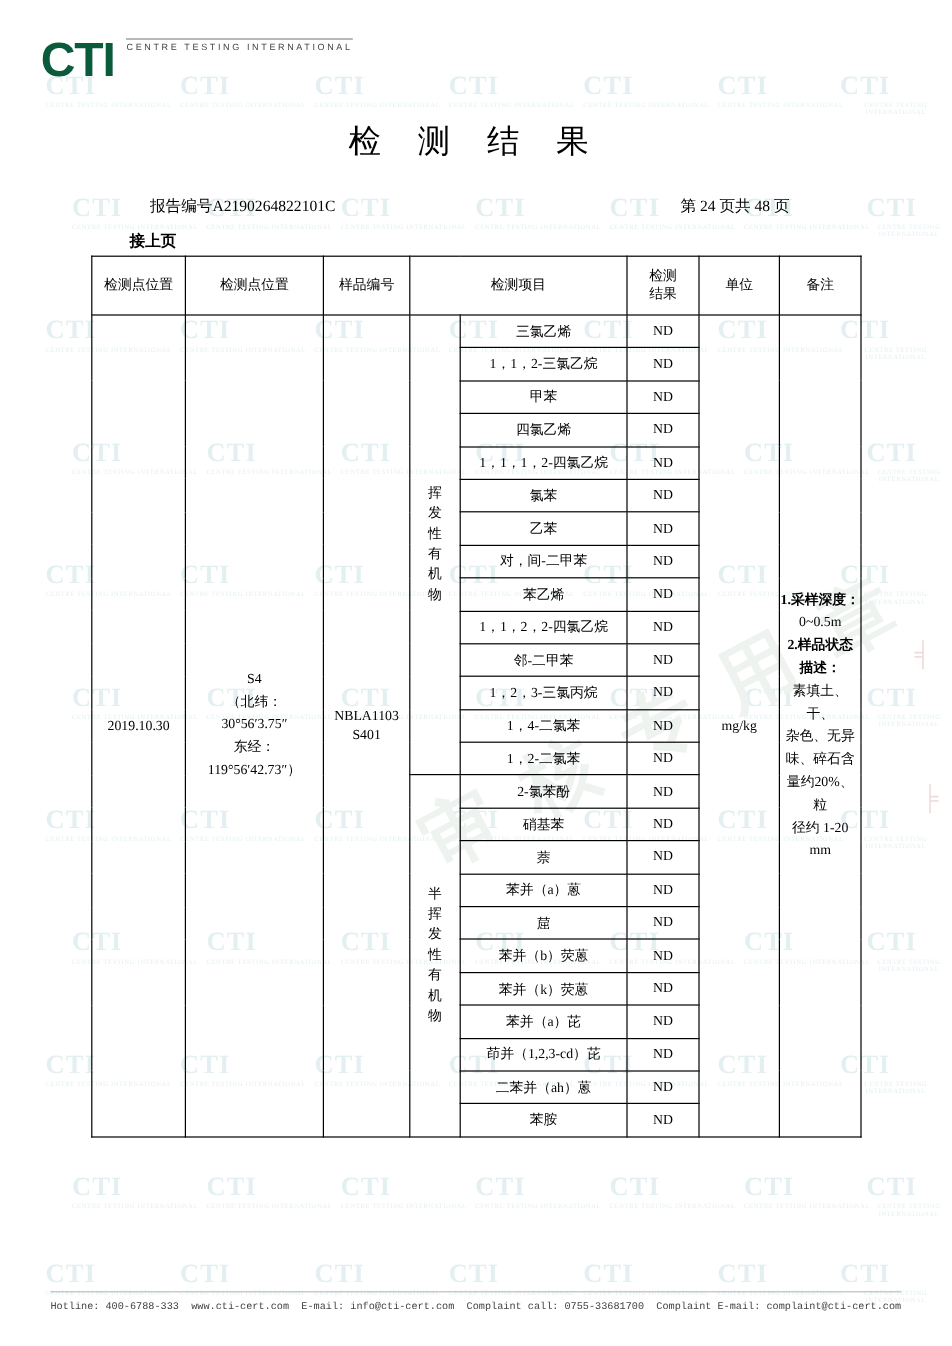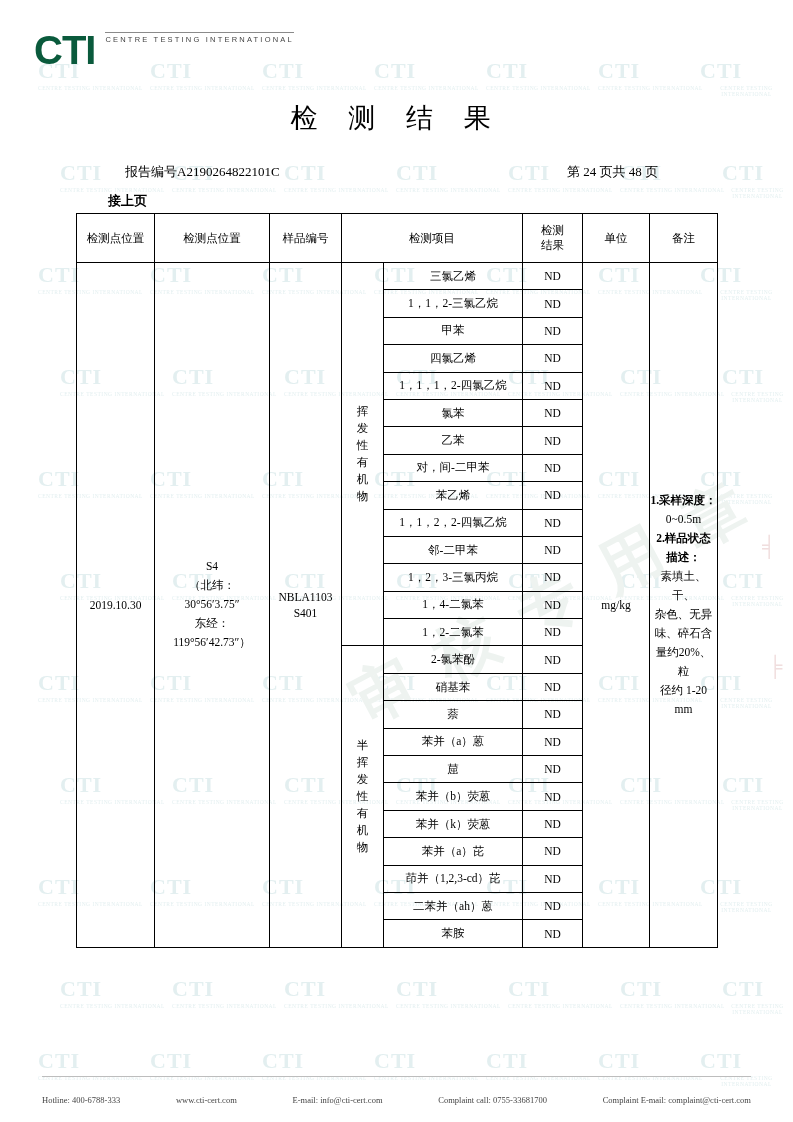--- a/index.html
+++ b/index.html
@@ -198,24 +198,24 @@
   .remark b { font-weight: bold; }
   .remark .blk { display: block; }
 
   
   .footer {
     position: absolute;
     left: 42px;
     top: 1076px;
     width: 709px;
     border-top: 1px solid #bdbdbd;
-    padding-top: 18px;
+    padding-top: 7px;
     display: flex;
     justify-content: space-between;
-    font-family: Liberation Serif, serif;
+    font-family: Liberation Mono, monospace;
     font-size: 8.5px;
     color: #444;
     z-index: 3;
   }
 </style>
 </head>
 <body>
 
 <div class="wm-layer" id="wmlayer">
     <div class="wm" style="left: 38px; top: 58px;">

